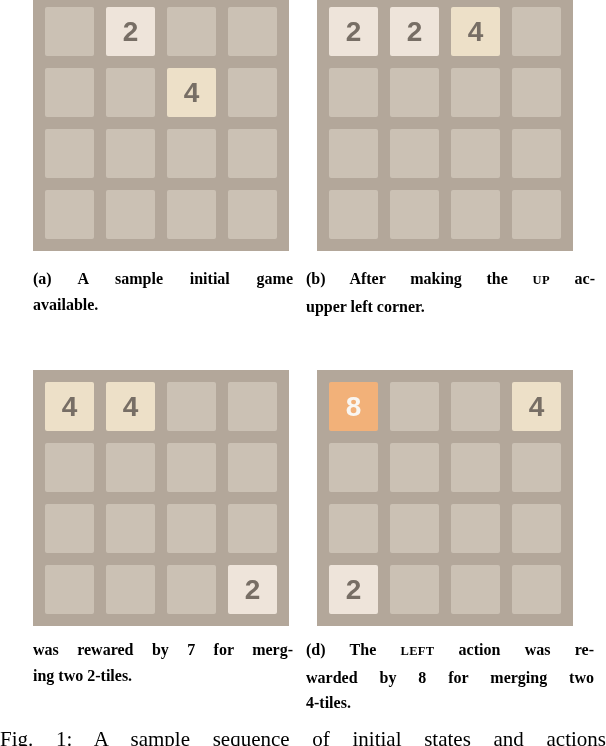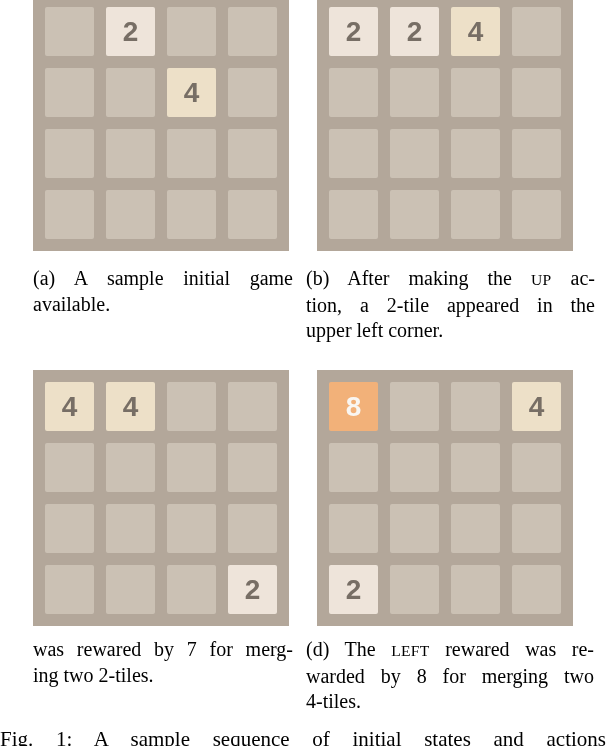--- a/index.html
+++ b/index.html
@@ -31,22 +31,23 @@
     font-family: "Liberation Sans", sans-serif;
     font-weight: bold;
     font-size: 28px;
     color: var(--num);
   }
   .t2 { background: var(--t2bg); }
   .t4 { background: var(--t4bg); }
   .t8 { background: var(--t8bg); color: var(--t8fg); }
   .caption {
     position: absolute;
-    font-size: 20px;
+    font-size: 16px;
     line-height: 25.5px;
+    font-weight: bold;
   }
   #cap-a { left: 33px;  top: 266px; width: 260px; }
   #cap-b { left: 306px; top: 266px; width: 289px; }
   #cap-c { left: 33px;  top: 637px; width: 260px; }
   #cap-d { left: 306px; top: 637px; width: 288px; }
   .cap-line { text-align: justify; text-align-last: justify; }
   .cap-line.last { text-align-last: left; }
   .sc  { font-size: 0.78em; letter-spacing: 0.3px; }
   .it  { font-style: italic; }
   .sub { font-size: 0.7em; vertical-align: -0.3em; }
@@ -131,28 +132,27 @@
     <div class="cell"></div>
     <div class="cell"></div>
   </div>
 
 <div class="caption" id="cap-a">
     <div class="cap-line"><span>(a) A sample initial game</span></div>
     <div class="cap-line last"><span>available.</span></div>
   </div>
 <div class="caption" id="cap-b">
     <div class="cap-line"><span>(b) After making the </span><span class="sc">UP</span><span> ac-</span></div>
-    <div class="cap-line"><span>tion, a 2-tile appeared in the</span></div>
     <div class="cap-line last"><span>upper left corner.</span></div>
   </div>
 <div class="caption" id="cap-c">
     <div class="cap-line"><span>was rewared by 7 for merg-</span></div>
     <div class="cap-line last"><span>ing two 2-tiles.</span></div>
   </div>
 <div class="caption" id="cap-d">
-    <div class="cap-line"><span>(d) The </span><span class="sc">LEFT</span><span> rewared was re-</span></div>
+    <div class="cap-line"><span>(d) The </span><span class="sc">LEFT</span><span> action was re-</span></div>
     <div class="cap-line"><span>warded by 8 for merging two</span></div>
     <div class="cap-line last"><span>4-tiles.</span></div>
   </div>
 
 <div id="fig-caption">
     <div class="cap-line"><span>Fig. 1: A sample sequence of initial states and actions</span></div>
   </div>
 
 </body></html>

